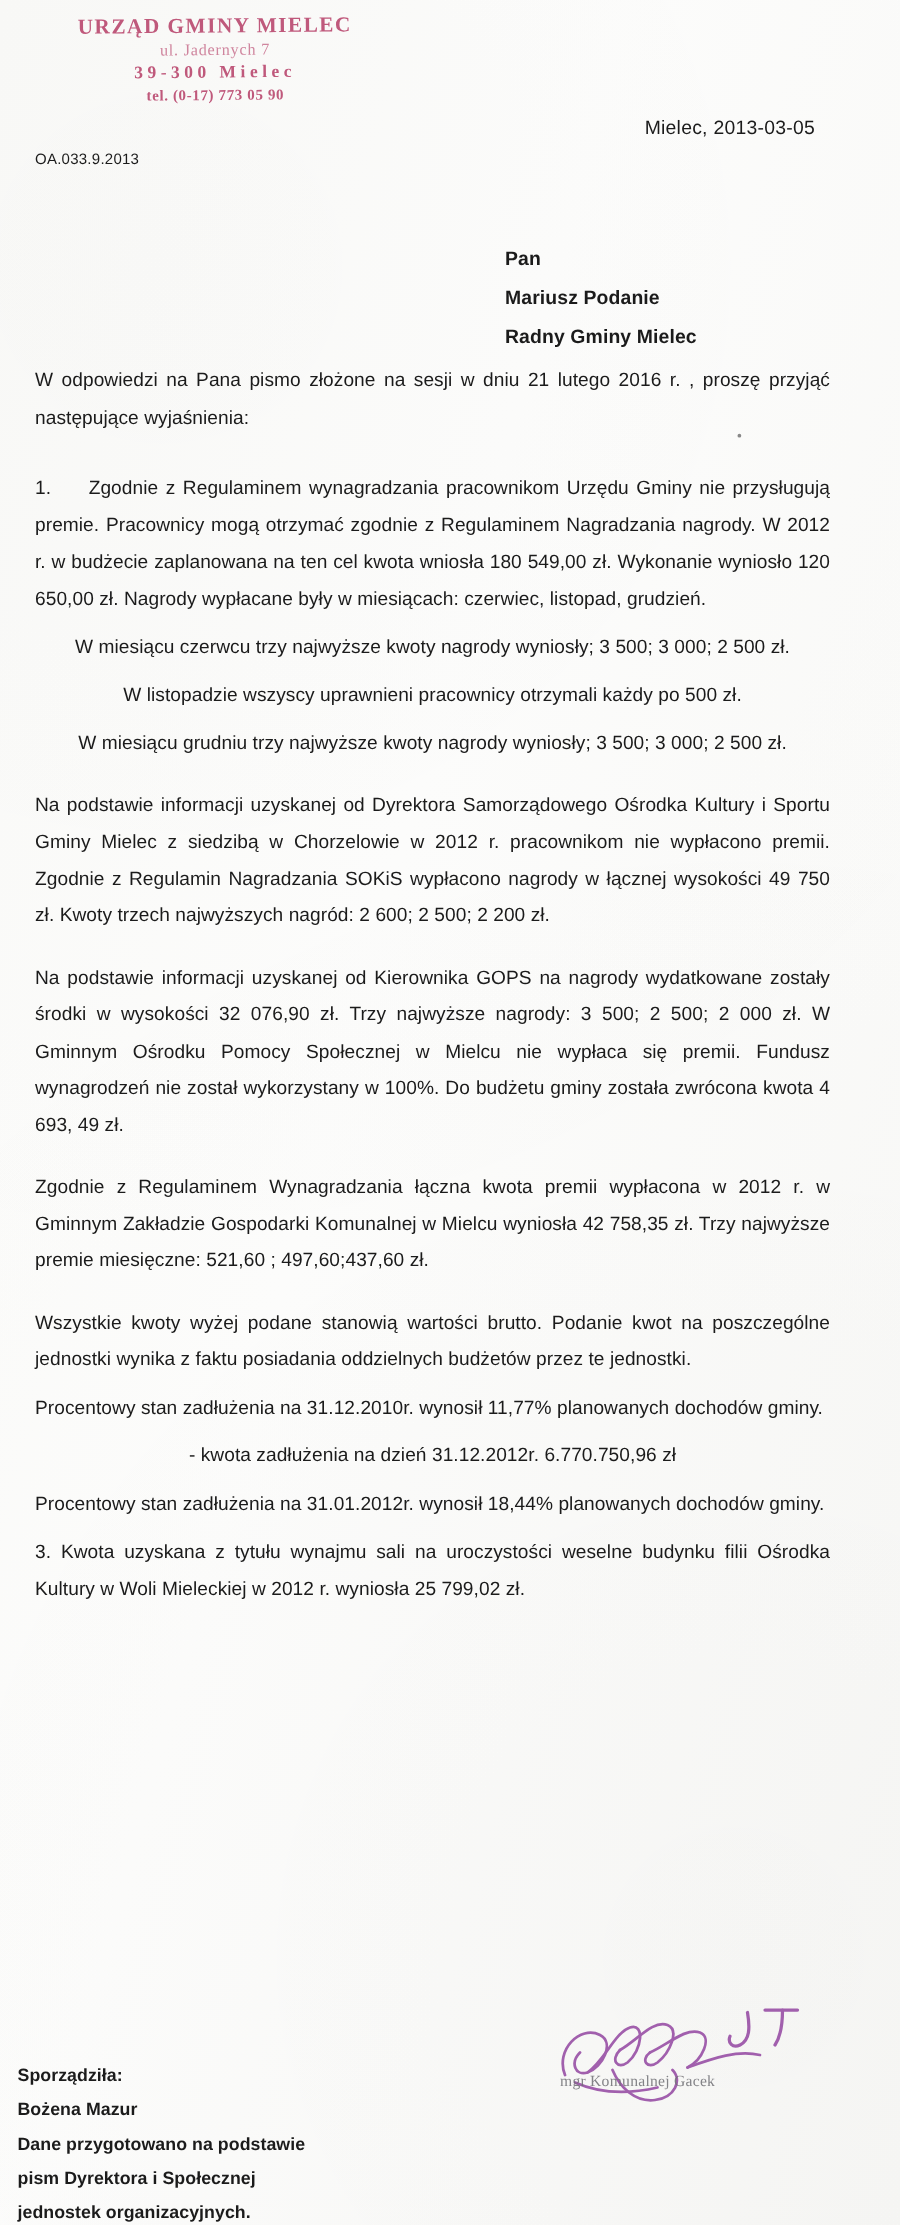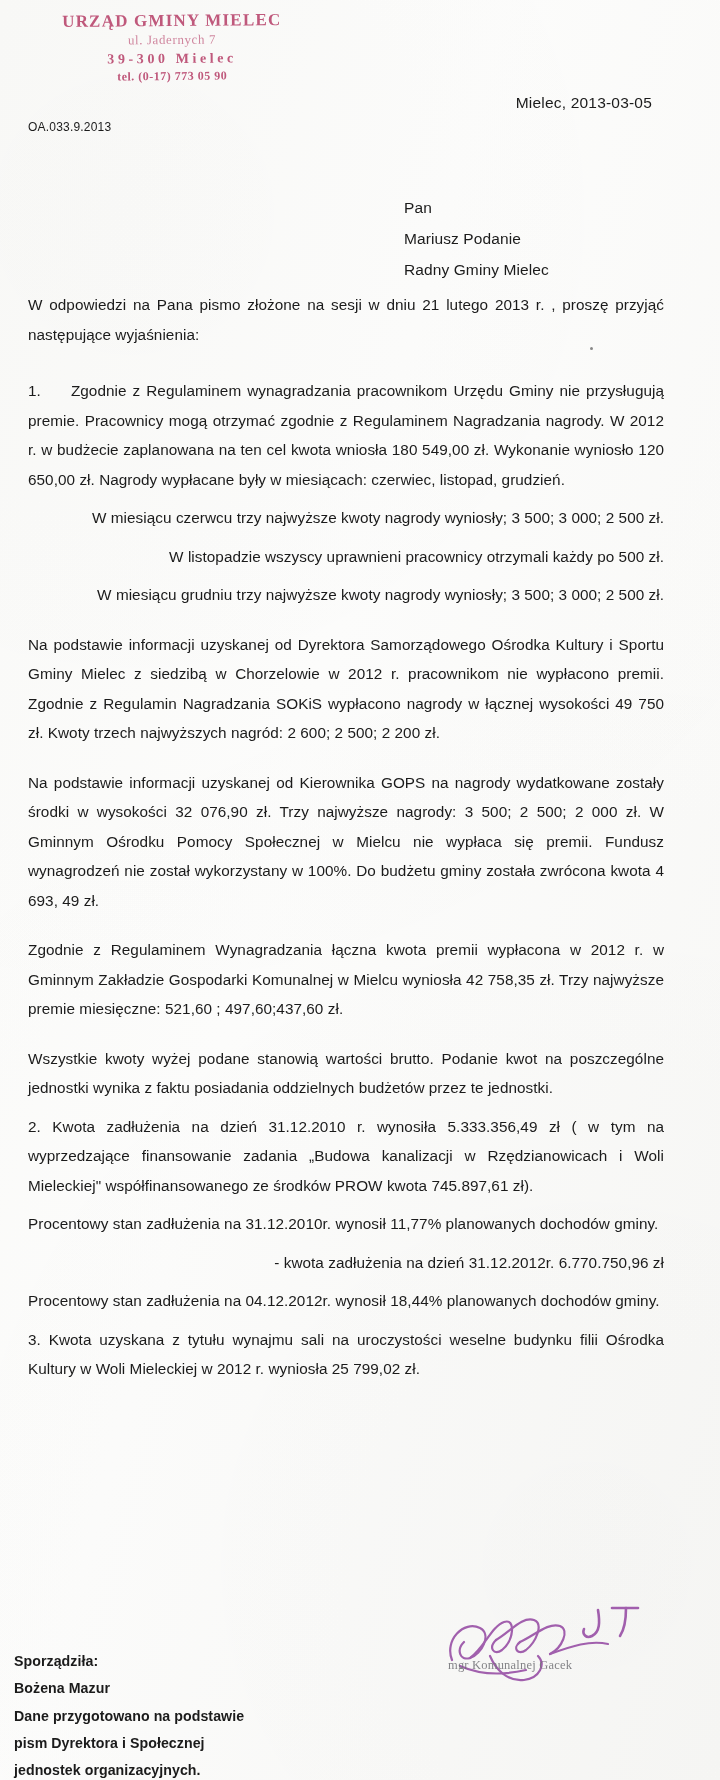--- a/index.html
+++ b/index.html
@@ -90,21 +90,21 @@
     font-size: 12px;
     letter-spacing: 0.2px;
   }
 
   
   .addressee {
     position: absolute;
     left: 404px;
     top: 192px;
     font-size: 15.5px;
-    font-weight: normal;
+    font-weight: bold;
     line-height: 2.0;
     letter-spacing: 0.1px;
   }
   .addressee div { white-space: nowrap; }
 
   
   .body {
     position: absolute;
     left: 28px;
     top: 290px;
@@ -112,21 +112,21 @@
     font-size: 15.3px;
     line-height: 1.93;
     letter-spacing: 0.05px;
   }
 
   p.para {
     margin: 0 0 0 0;
     text-align: justify;
     text-justify: inter-word;
   }
-  p.para.left { text-align: right; }
+  p.para.left { text-align: center; }
   p.gap-sm { margin-bottom: 9px; }
   p.gap-md { margin-bottom: 20px; }
   p.gap-lg { margin-bottom: 27px; }
 
   .stray-dot {
     position: absolute;
     left: 590px;
     top: 347px;
     width: 3px;
     height: 3px;
@@ -187,45 +187,44 @@
     <div class="addressee">
       <div>Pan</div>
       <div>Mariusz Podanie</div>
       <div>Radny Gminy Mielec</div>
     </div>
 
     <div class="stray-dot"></div>
 
     <div class="body">
 
-      <p class="para gap-lg">W odpowiedzi na Pana pismo złożone na sesji w dniu 21 lutego 2013 r. , proszę przyjąć następujące wyjaśnienia:</p>
+      <p class="para gap-lg">W odpowiedzi na Pana pismo złożone na sesji w dniu 21 lutego 2016 r. , proszę przyjąć następujące wyjaśnienia:</p>
 
       <p class="para gap-sm">1.&nbsp;&nbsp;&nbsp;&nbsp; Zgodnie z Regulaminem wynagradzania pracownikom Urzędu Gminy nie przysługują premie. Pracownicy mogą otrzymać  zgodnie z Regulaminem Nagradzania  nagrody. W 2012 r. w budżecie zaplanowana  na ten cel kwota wniosła 180 549,00  zł.  Wykonanie  wyniosło  120 650,00  zł.  Nagrody  wypłacane  były  w miesiącach: czerwiec, listopad, grudzień.</p>
 
       <p class="para left gap-sm">W miesiącu czerwcu trzy najwyższe kwoty nagrody wyniosły;  3 500; 3 000; 2 500 zł.</p>
 
       <p class="para left gap-sm">W listopadzie wszyscy uprawnieni pracownicy otrzymali każdy po 500 zł.</p>
 
       <p class="para left gap-md">W miesiącu grudniu trzy najwyższe kwoty nagrody wyniosły;  3 500; 3 000; 2 500 zł.</p>
 
       <p class="para gap-md"> Na podstawie informacji uzyskanej od Dyrektora Samorządowego Ośrodka Kultury i Sportu Gminy Mielec z siedzibą w Chorzelowie w 2012  r.  pracownikom nie wypłacono premii. Zgodnie z Regulamin Nagradzania SOKiS  wypłacono nagrody w łącznej wysokości 49 750 zł. Kwoty trzech najwyższych nagród: 2 600; 2 500; 2 200 zł.</p>
 
       <p class="para gap-md">Na podstawie informacji uzyskanej od Kierownika GOPS na nagrody wydatkowane zostały środki w wysokości 32 076,90 zł. Trzy najwyższe nagrody: 3 500; 2 500; 2 000 zł. W Gminnym Ośrodku Pomocy Społecznej w Mielcu  nie wypłaca się premii. Fundusz wynagrodzeń nie został wykorzystany w 100%. Do budżetu gminy została zwrócona kwota 4 693, 49 zł.</p>
 
       <p class="para gap-md"> Zgodnie z  Regulaminem Wynagradzania łączna kwota premii wypłacona w 2012 r. w Gminnym Zakładzie Gospodarki Komunalnej w Mielcu wyniosła 42 758,35 zł. Trzy najwyższe premie miesięczne: 521,60 ; 497,60;437,60 zł.</p>
 
       <p class="para gap-sm">Wszystkie  kwoty  wyżej  podane  stanowią  wartości  brutto.   Podanie  kwot  na poszczególne  jednostki  wynika  z  faktu  posiadania  oddzielnych  budżetów  przez  te jednostki.</p>
 
-      <p class="para gap-sm">2. Kwota zadłużenia na dzień 31.12.2010 r. wynosiła 5.333.356,49 zł ( w tym na wyprzedzające finansowanie zadania „Budowa kanalizacji w Rzędzianowicach i Woli Mieleckiej" współfinansowanego ze środków PROW kwota 745.897,61 zł).</p>
 
       <p class="para gap-sm">Procentowy  stan  zadłużenia  na  31.12.2010r.  wynosił  11,77%  planowanych dochodów gminy.</p>
 
       <p class="para left gap-sm">- kwota zadłużenia na dzień 31.12.2012r. 6.770.750,96 zł</p>
 
-      <p class="para gap-sm">Procentowy  stan  zadłużenia  na  04.12.2012r.  wynosił  18,44%  planowanych dochodów gminy.</p>
+      <p class="para gap-sm">Procentowy  stan  zadłużenia  na  31.01.2012r.  wynosił  18,44%  planowanych dochodów gminy.</p>
 
       <p class="para">3. Kwota uzyskana z tytułu wynajmu sali na uroczystości weselne   budynku filii Ośrodka Kultury w Woli Mieleckiej w 2012 r. wyniosła 25 799,02 zł.</p>
 
     </div>
 
     <div class="signature-wrap">
       <svg class="sig-svg" width="240" height="110" viewBox="0 0 240 110">
         <g fill="none" stroke="#8f3f9e" stroke-width="2.2" stroke-linecap="round" stroke-linejoin="round" opacity="0.82">
 
           <path d="M22 64 C14 44, 34 24, 50 32 C62 38, 52 58, 40 62 C30 65, 26 54, 34 46"></path>

